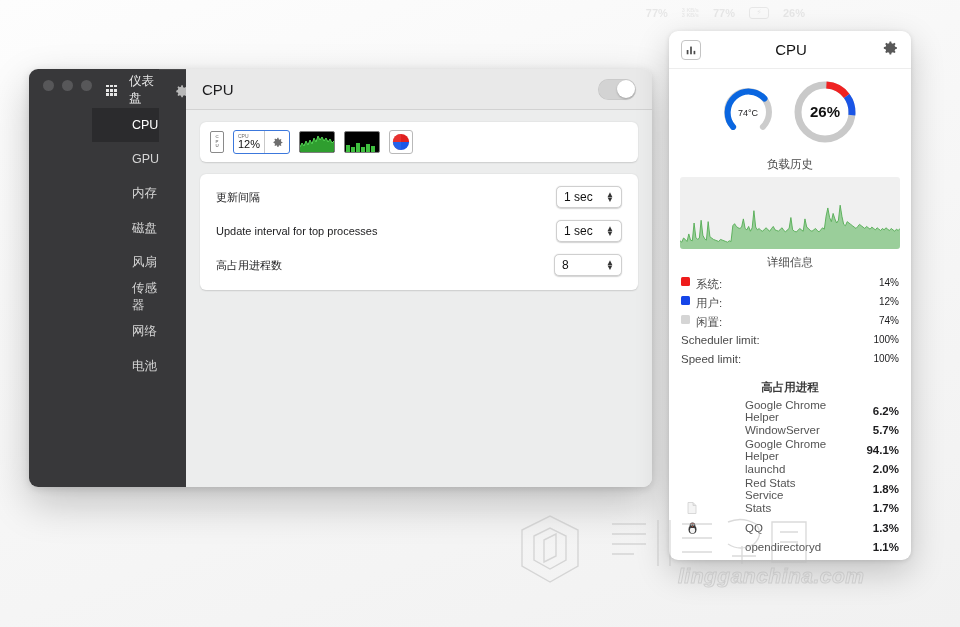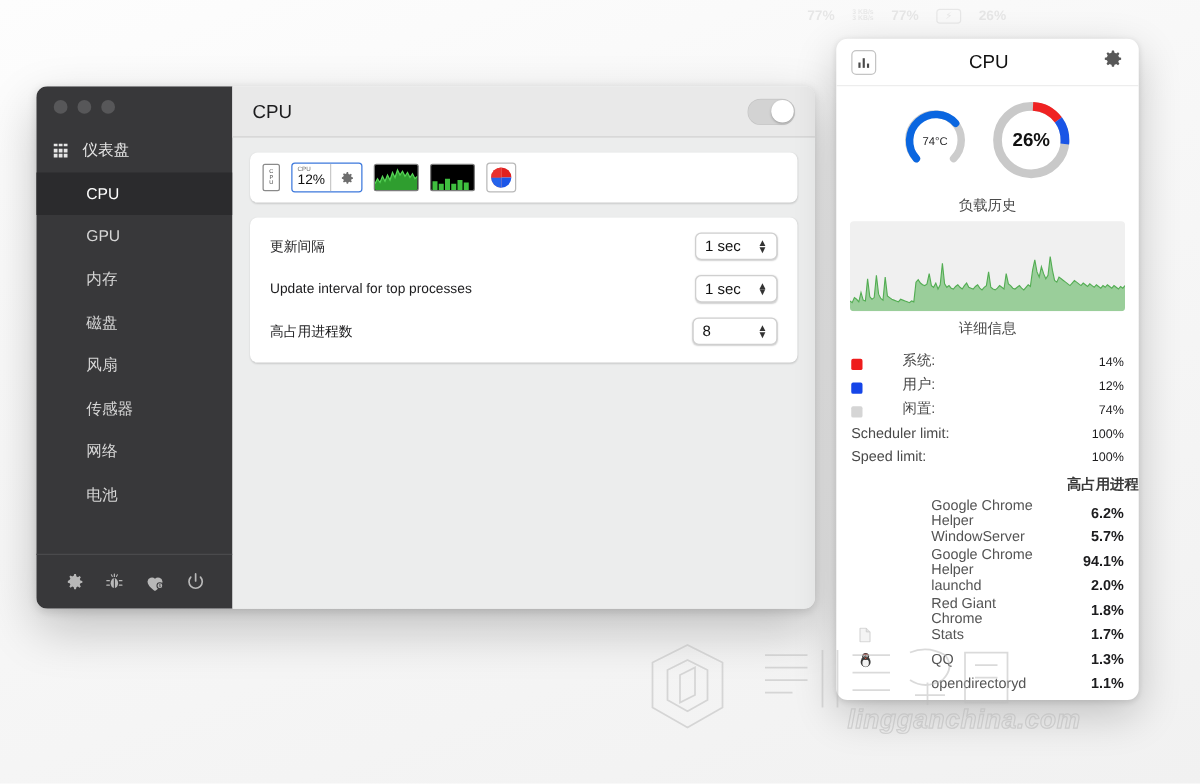--- a/index.html
+++ b/index.html
@@ -33,21 +33,21 @@
     width: 623px; height: 418px;
     border-radius: 9px;
     box-shadow: 0 16px 40px rgba(0,0,0,0.22), 0 2px 8px rgba(0,0,0,0.13);
     display: flex; overflow: hidden;
   }
 
   
   .sidebar {
     width: 157px; height: 100%;
     background: #38383a;
-    display: flex; flex-direction: column;
+    display: flex; 
     position: relative;
     justify-content: space-between;
   }
   .traffic { display: flex; gap: 8px; padding: 11px 0 0 14px; height: 30px; }
   .tl { width: 11px; height: 11px; border-radius: 50%; background: #575759; }
   .nav { display: flex; flex-direction: column; padding-top: 4px; flex: 1; }
   .nav-item {
     height: 34.5px; display: flex; align-items: center;
     padding-left: 14px; gap: 10px;
     color: #d6d6d6; font-size: 12.5px;
@@ -147,25 +147,25 @@
   }
   .pop-head .ptitle { font-size: 15px; color: #111; font-weight: 400; }
   .chart-btn { width: 20px; height: 20px; border: 1px solid #c4c4c4; border-radius: 4px; display:flex; align-items:center; justify-content:center; }
 
   .gauges { height: 82px; display: flex; align-items: center; justify-content: center; gap: 14px; padding-top: 8px; }
   .sect-label { text-align: center; font-size: 11.5px; color: #4a4a4a; padding: 6px 0 5px 0; }
 
   .history { margin: 0 11px; height: 72px; background: #f0f0f0; border-radius: 3px; overflow: hidden; }
 
   .details { padding: 2px 12px 0 12px; }
-  .drow { display: flex; align-items: flex-end; height: 19px; font-size: 11.5px; color: #4a4a4a; gap: 26px; }
+  .drow { display: flex; align-items: flex-start; height: 19px; font-size: 11.5px; color: #4a4a4a; }
   .drow .sq { width: 9px; height: 9px; border-radius: 1.5px; margin-right: 6px; flex: none; }
   .drow .dname { flex: 1; }
   .drow .dval { font-weight: normal; color: #1c1c1e; font-size: 10px; }
-  .proc-head { text-align: right; font-size: 11.5px; color: #3a3a3a; font-weight: bold; padding: 8px 0 4px 0; }
+  .proc-head { text-align: center; font-size: 11.5px; color: #3a3a3a; font-weight: bold; padding: 8px 0 4px 0; }
   .prow { display: flex; align-items: center; height: 19.5px; font-size: 11.5px; color: #545454; padding-left: 4px; gap: 40px; }
   .prow .picon { width: 14px; height: 12px; margin-right: 4px; flex: none; display:flex; align-items:center; justify-content:center; }
   .prow .pname { flex: 1; padding-left: 2px; }
   .prow .pval { font-weight: bold; color: #1c1c1e; }
 
   
   .watermark {
     position: absolute; left: 492px; top: 512px;
     width: 330px; height: 96px; pointer-events: none;
     opacity: 0.55;
@@ -487,21 +487,21 @@
         <span class="pname">Google Chrome Helper</span>
         <span class="pval">94.1%</span>
       </div>
       <div class="prow">
         <span class="picon"></span>
         <span class="pname">launchd</span>
         <span class="pval">2.0%</span>
       </div>
       <div class="prow">
         <span class="picon"></span>
-        <span class="pname">Red Giant Chrome</span>
+        <span class="pname">Red Stats Service</span>
         <span class="pval">1.8%</span>
       </div>
       <div class="prow">
         <span class="picon">
           <svg width="10" height="12" viewBox="0 0 10 12">
             <path d="M1 0.5 h5 l3 3 v8 h-8 z" fill="#f4f4f4" stroke="#d0d0d0" stroke-width="0.8"></path>
             <path d="M6 0.5 v3 h3" fill="#e4e4e4" stroke="#d0d0d0" stroke-width="0.8"></path>
           </svg>
         </span>
         <span class="pname">Stats</span>

